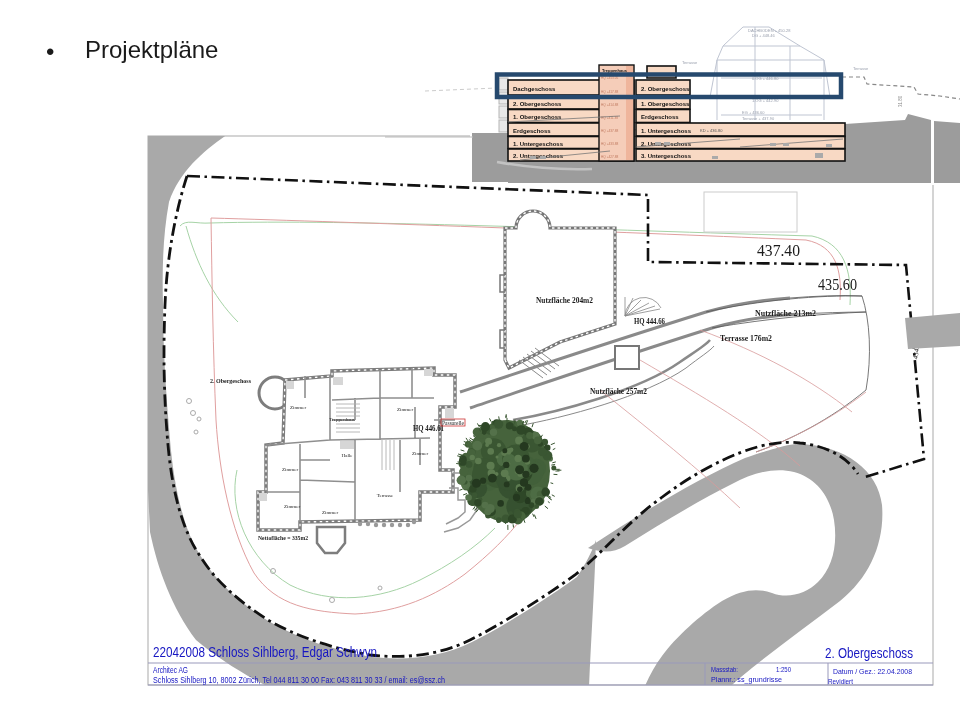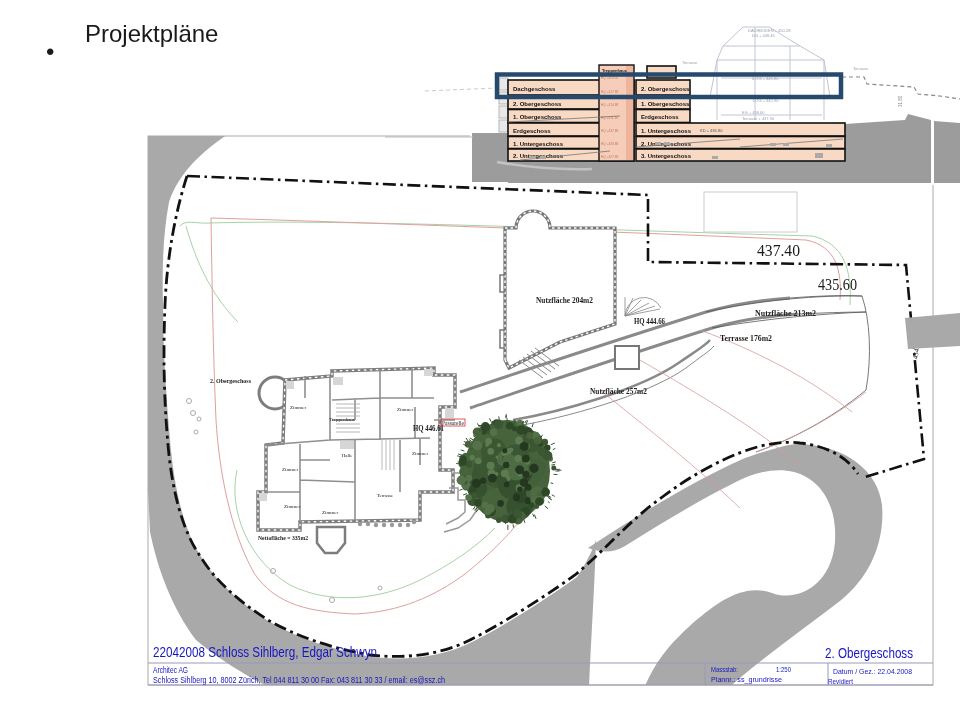--- a/index.html
+++ b/index.html
@@ -1,18 +1,18 @@
 <!DOCTYPE html>
 <html><head>
 <meta charset="utf-8">
 <style>
   html,body{margin:0;padding:0;width:960px;height:720px;background:#ffffff;overflow:hidden;}
   body{font-family:"Liberation Sans", sans-serif;position:relative;}
   #bullet{position:absolute;left:46px;top:38px;font-size:24px;color:#1a1a1a;}
-  #btxt{position:absolute;left:85px;top:20px;font-size:24px;color:#1a1a1a;}
+  #btxt{position:absolute;left:85px;top:36px;font-size:24px;color:#1a1a1a;}
   svg{position:absolute;left:0;top:0;}
   .cad{font-family:"Liberation Serif", serif;fill:#1c1c1c;}
   .blu{fill:#1717c2;font-family:"Liberation Sans", sans-serif;}
 </style>
 </head>
 <body>
 <div id="bullet">•</div>
 <div id="btxt">Projektpläne</div>
 <svg width="960" height="720" viewBox="0 0 960 720">
   <defs>

